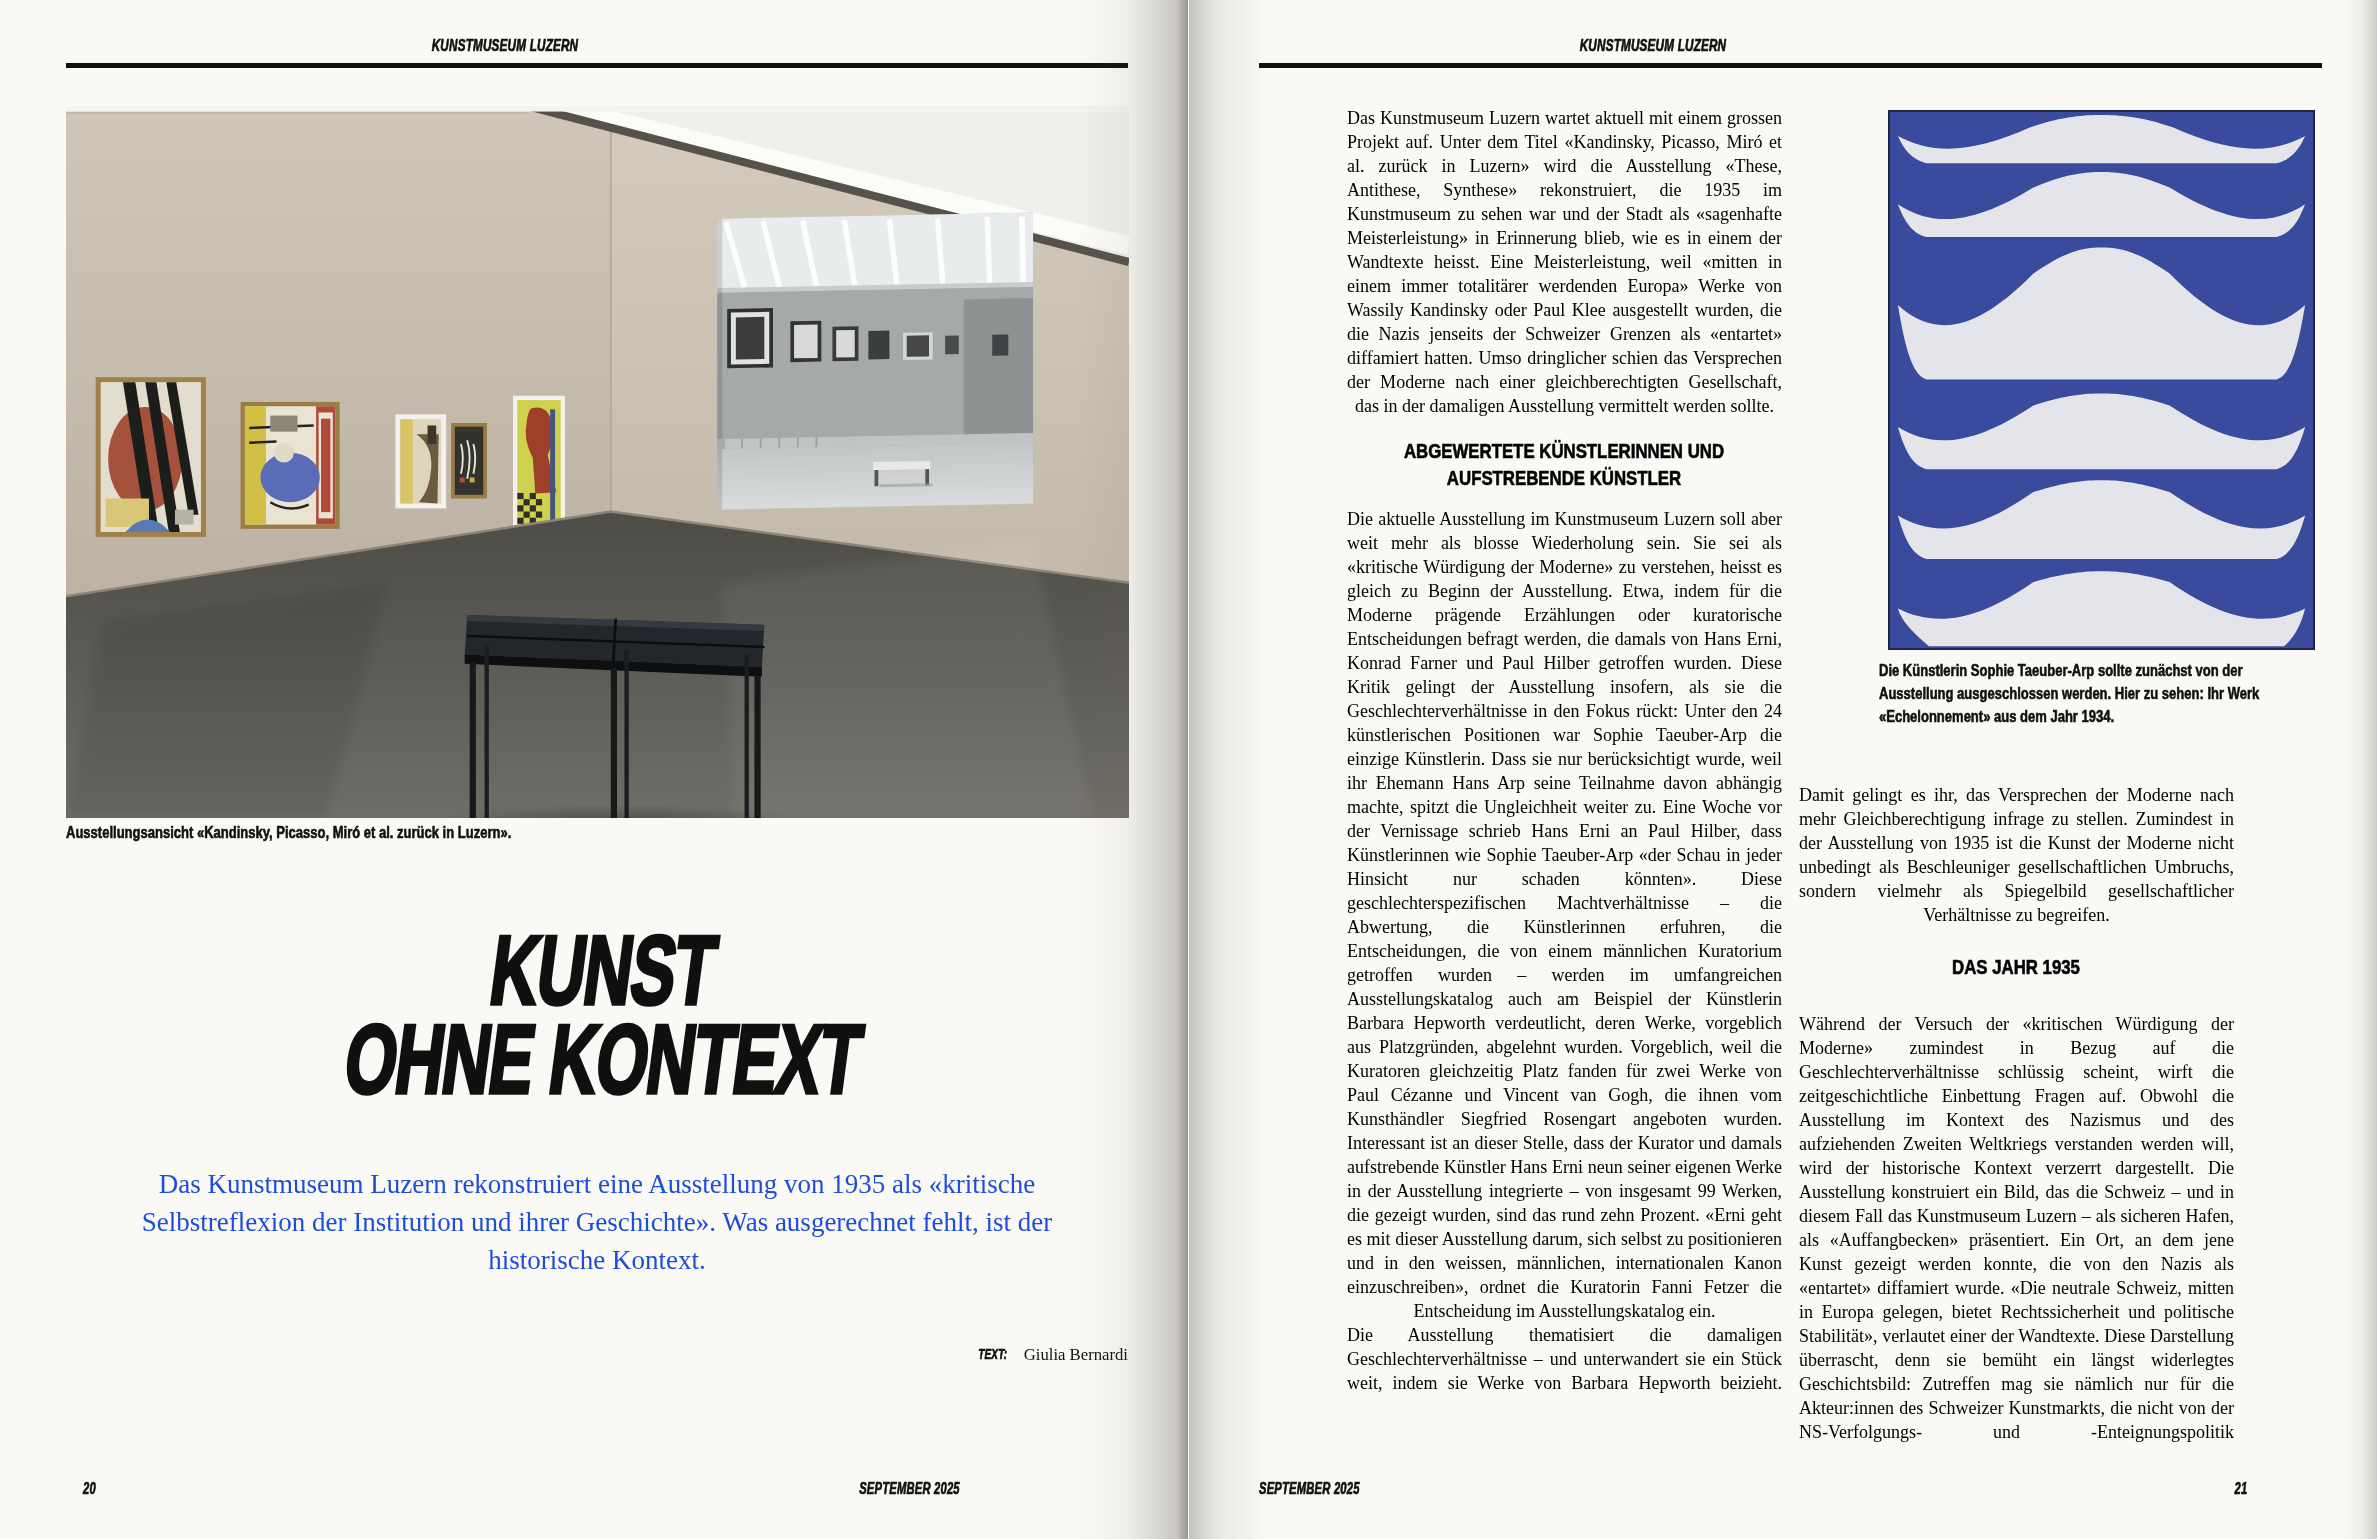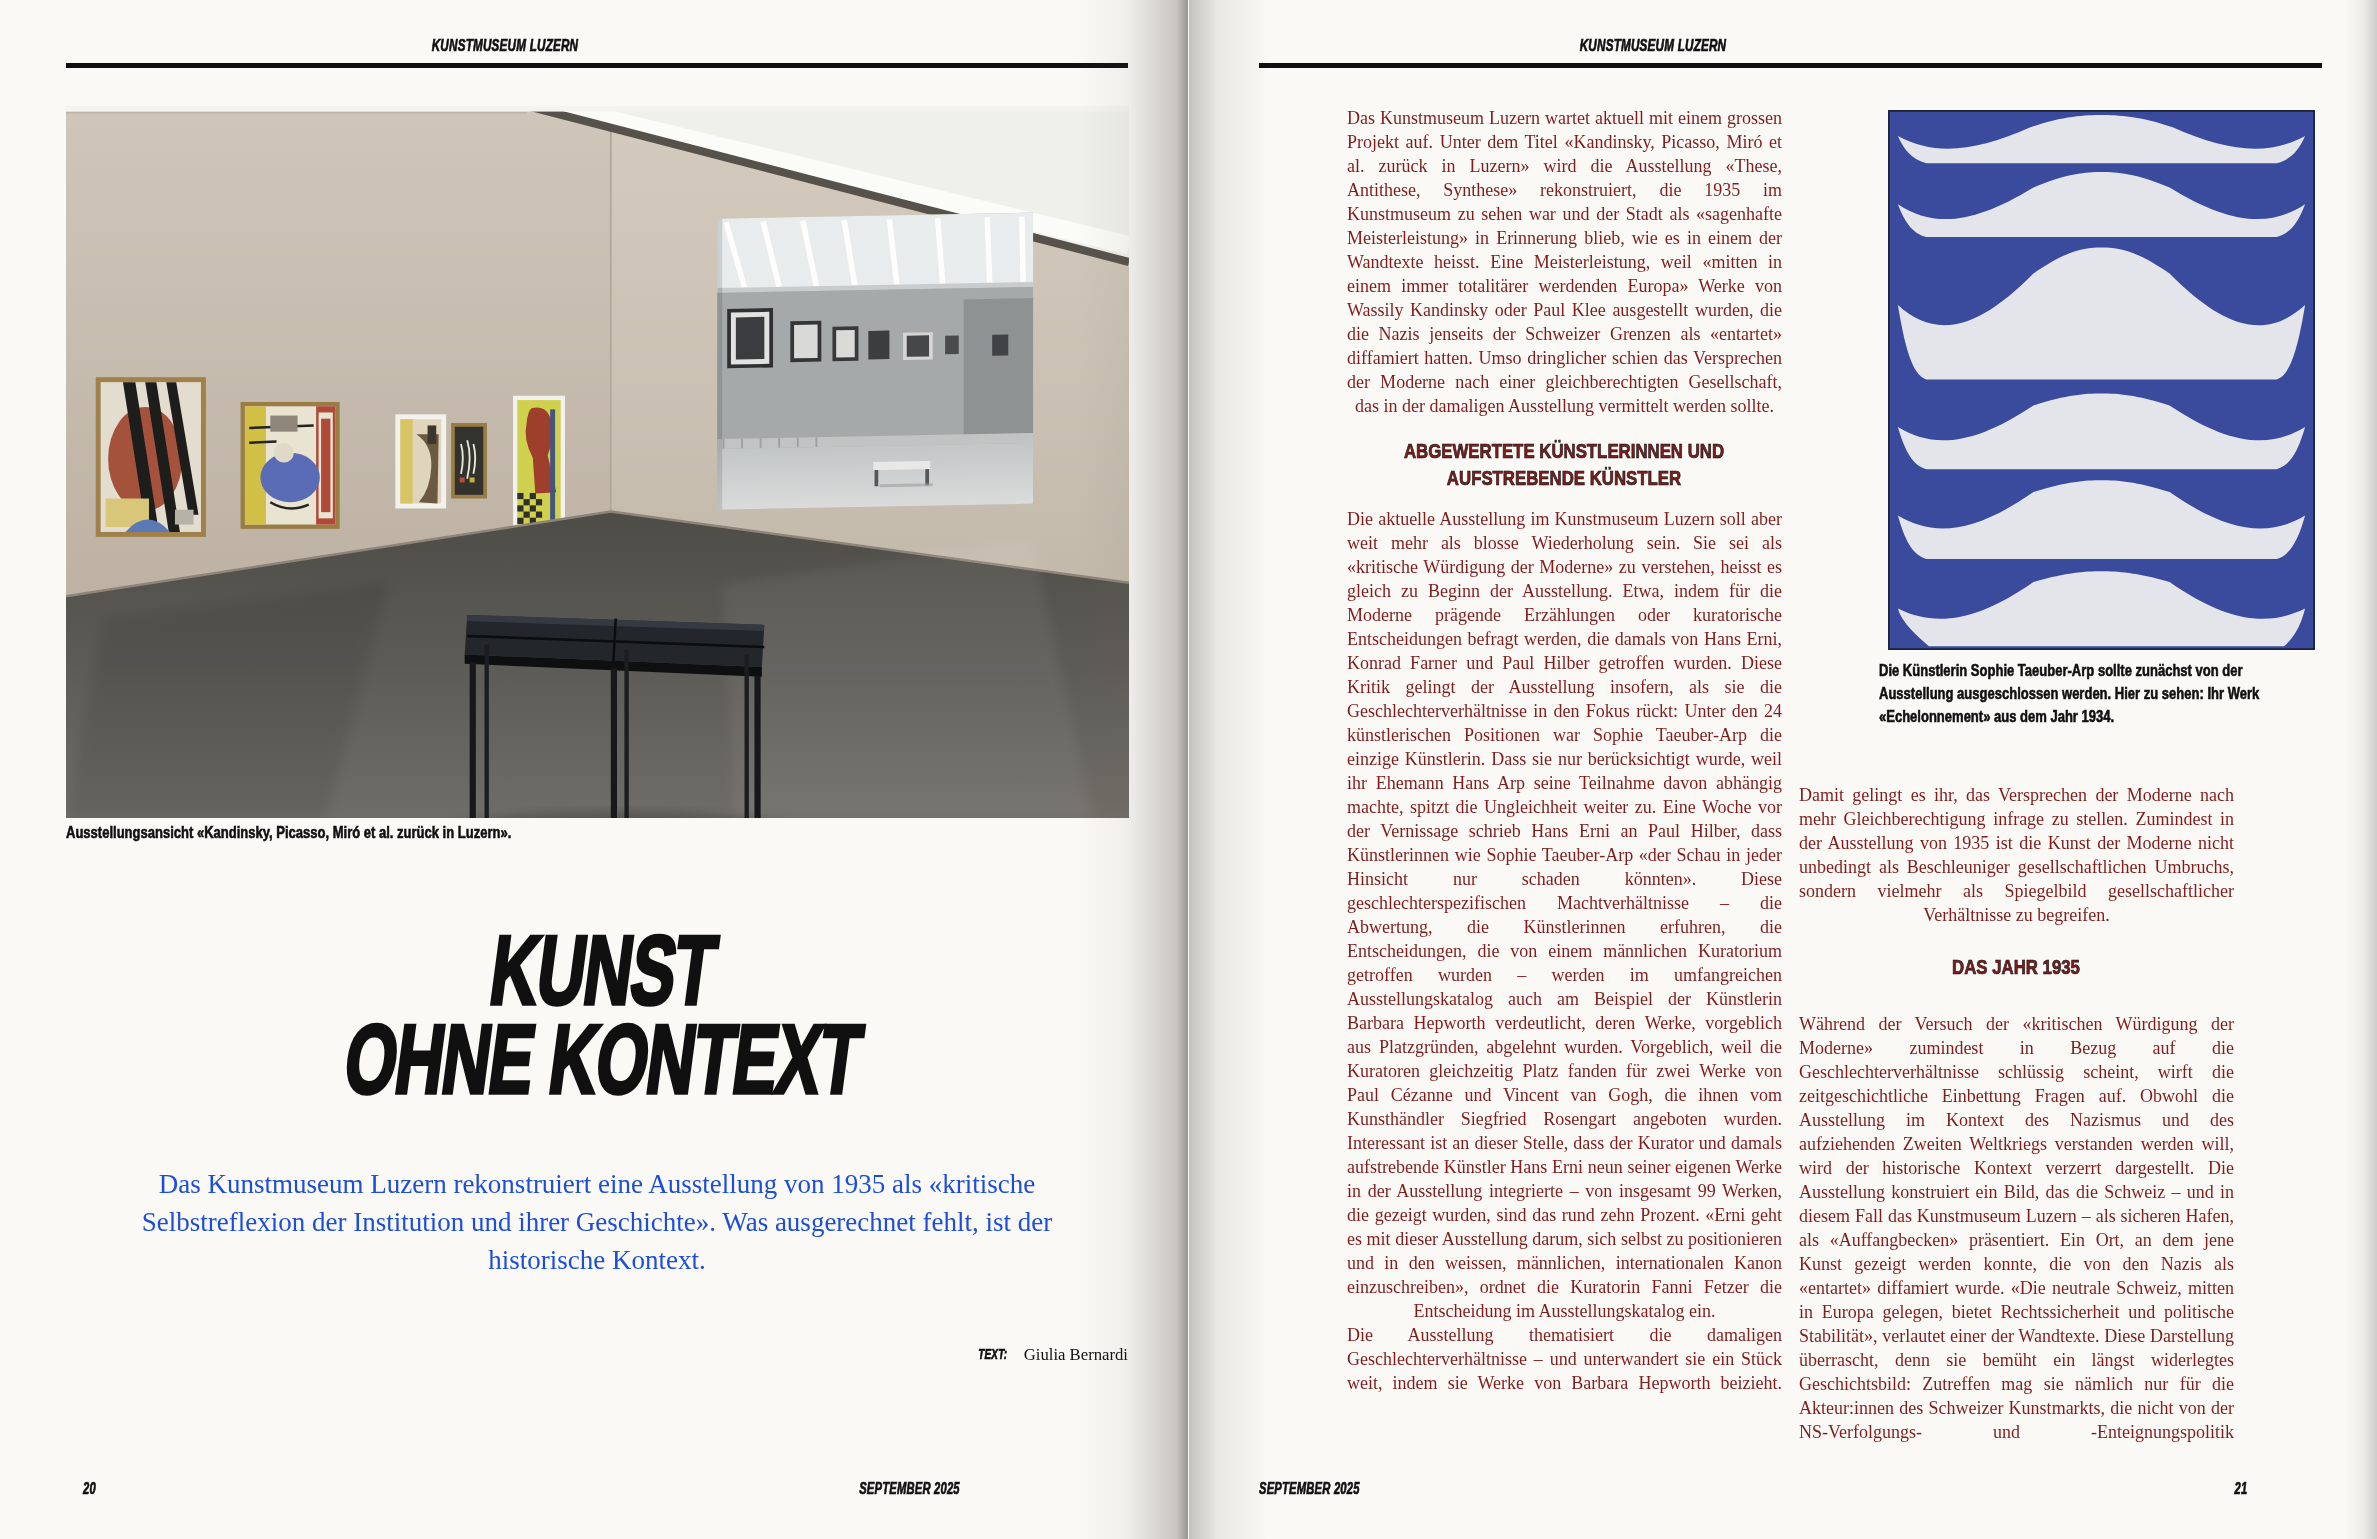--- a/index.html
+++ b/index.html
@@ -37,21 +37,21 @@
   .caption-l{position:absolute;left:66px;top:823px;width:1062px;
              font-family:"Liberation Sans",sans-serif;font-weight:bold;font-size:16.7px;}
   .caption-l .inner,.caption-r .inner{display:inline-block;transform:scaleX(.78);
              transform-origin:left top;-webkit-text-stroke:0.6px var(--ink);}
   .caption-l .inner{white-space:nowrap;}
   .caption-r{position:absolute;left:1879px;top:659px;width:441px;
              font-family:"Liberation Sans",sans-serif;font-weight:bold;
              font-size:16.7px;line-height:23px;}
   .caption-r .inner{width:560px;}
 
-  .col{position:absolute;font-size:18px;line-height:24px;color:#7f1d1d;}
+  .col{position:absolute;font-size:18px;line-height:24px;color:#000000;}
   .col p{hyphens:auto;}
   .just{text-align:justify;text-align-last:center;}
   .justcont{text-align:justify;text-align-last:justify;}
   .subhead{font-family:"Liberation Sans",sans-serif;font-weight:bold;font-size:21px;
            line-height:27px;text-align:center;margin:18.6px 0 16px 0;}
   .subhead .inner{display:inline-block;width:542px;margin-left:-54px;
            transform:scaleX(.8);transform-origin:center top;
            -webkit-text-stroke:0.7px var(--ink);}
   #col1{left:1347px;top:106px;width:435px;height:1356px;overflow:hidden;}
   #col2a{left:1799px;top:783px;width:435px;height:142px;overflow:hidden;}

